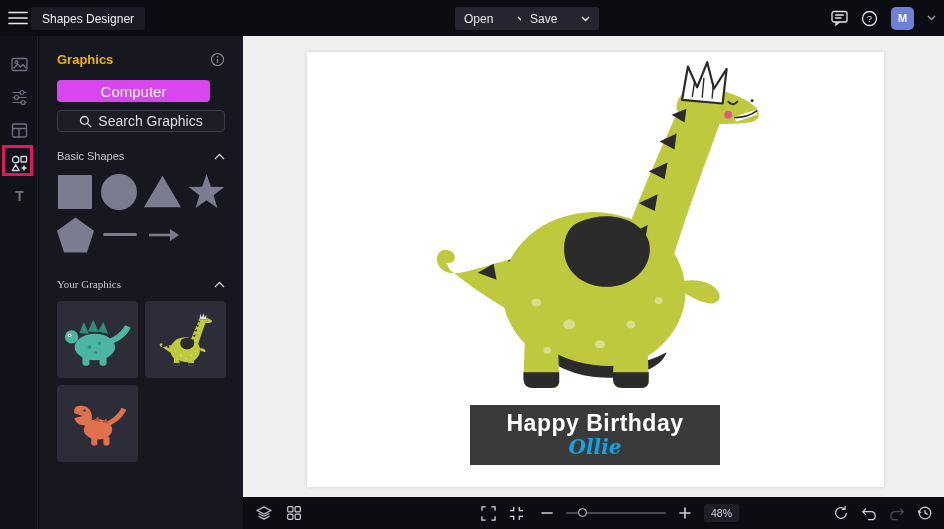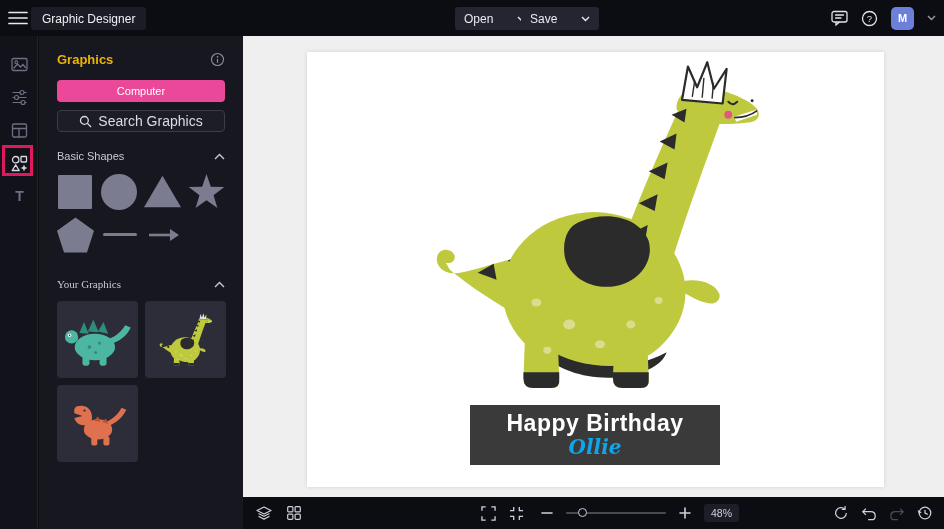--- a/index.html
+++ b/index.html
@@ -22,21 +22,21 @@
   .rail { position:absolute; left:0; top:36px; width:38px; height:493px; background:#12121b; border-right:1px solid #21212c; z-index:20; }
   .rail-item { position:relative; width:38px; height:33px; display:flex; align-items:center; justify-content:center; color:#6f6f82; cursor:pointer; }
   .rail-item.active { color:#d8d8e2; }
   .rail-highlight { position:absolute; left:2px; top:-2px; width:31px; height:31px; border:3px solid #e0195f; pointer-events:none; }
 
   
   .panel { position:absolute; left:39px; top:36px; width:204px; height:493px; background:#17171f; z-index:20; padding:16px 18px 0 18px; }
   .panel-head { display:flex; align-items:center; justify-content:space-between; }
   .panel-title { color:#eab308; font-size:13px; font-weight:bold; }
   .info-ic { color:#8d8d9c; cursor:pointer; }
-  .btn-computer { margin-top:13px; width:168px; height:22px; background:#ec4899; border-radius:4px; color:#fff; font-size:11px; display:flex; align-items:center; justify-content:center; cursor:pointer; }
+  .btn-computer { margin-top:13px; width:153px; height:22px; background:#d946ef; border-radius:4px; color:#fff; font-size:15px; display:flex; align-items:center; justify-content:center; cursor:pointer; }
   .btn-search { margin-top:8px; width:168px; height:22px; background:#1d1d28; border:1px solid #3b3b49; border-radius:4px; color:#dcdce4; font-size:14px; display:flex; align-items:center; justify-content:center; gap:6px; cursor:pointer; }
   .section-head { margin-top:18px; display:flex; align-items:center; justify-content:space-between; color:#c9c9d4; font-size:11px; cursor:pointer; }
   .shapes-row { display:flex; align-items:center; gap:7px; margin-top:11px; }
   .shape-cell { width:37px; height:37px; display:flex; align-items:center; justify-content:center; cursor:pointer; }
   .shp-square { width:34px; height:34px; background:#7c7c91; border-radius:1px; }
   .shp-circle { width:36px; height:36px; background:#7c7c91; border-radius:50%; }
   .shp-line { width:34px; height:3px; background:#7c7c91; border-radius:2px; }
   .thumb-grid { display:flex; flex-wrap:wrap; gap:7px; margin-top:11px; width:169px; }
   .thumb { width:81px; height:77px; background:#2d2d39; border-radius:4px; display:flex; align-items:center; justify-content:center; cursor:pointer; }
 
@@ -133,21 +133,21 @@
 
 <div class="app">
 
   <header class="topbar">
     <div class="menu-btn">
       <svg width="20" height="14" viewBox="0 0 20 14">
           <path d="M1 1.5h18M1 7h18M1 12.5h18" stroke="currentColor" stroke-width="1.7" stroke-linecap="round" fill="none"></path>
         </svg>
     </div>
     <div class="app-title-box">
-      <span>Graphic Designer</span>
+      <span>Shapes Designer</span>
     </div>
 
     <div class="tb-btn open">
       <span>Open</span>
       <svg width="9" height="6" viewBox="0 0 9 6">
           <path d="M1 1l3.5 3.5L8 1" stroke="currentColor" stroke-width="1.4" fill="none"></path>
         </svg>
     </div>
     <div class="tb-btn save">
       <span>Save</span>

